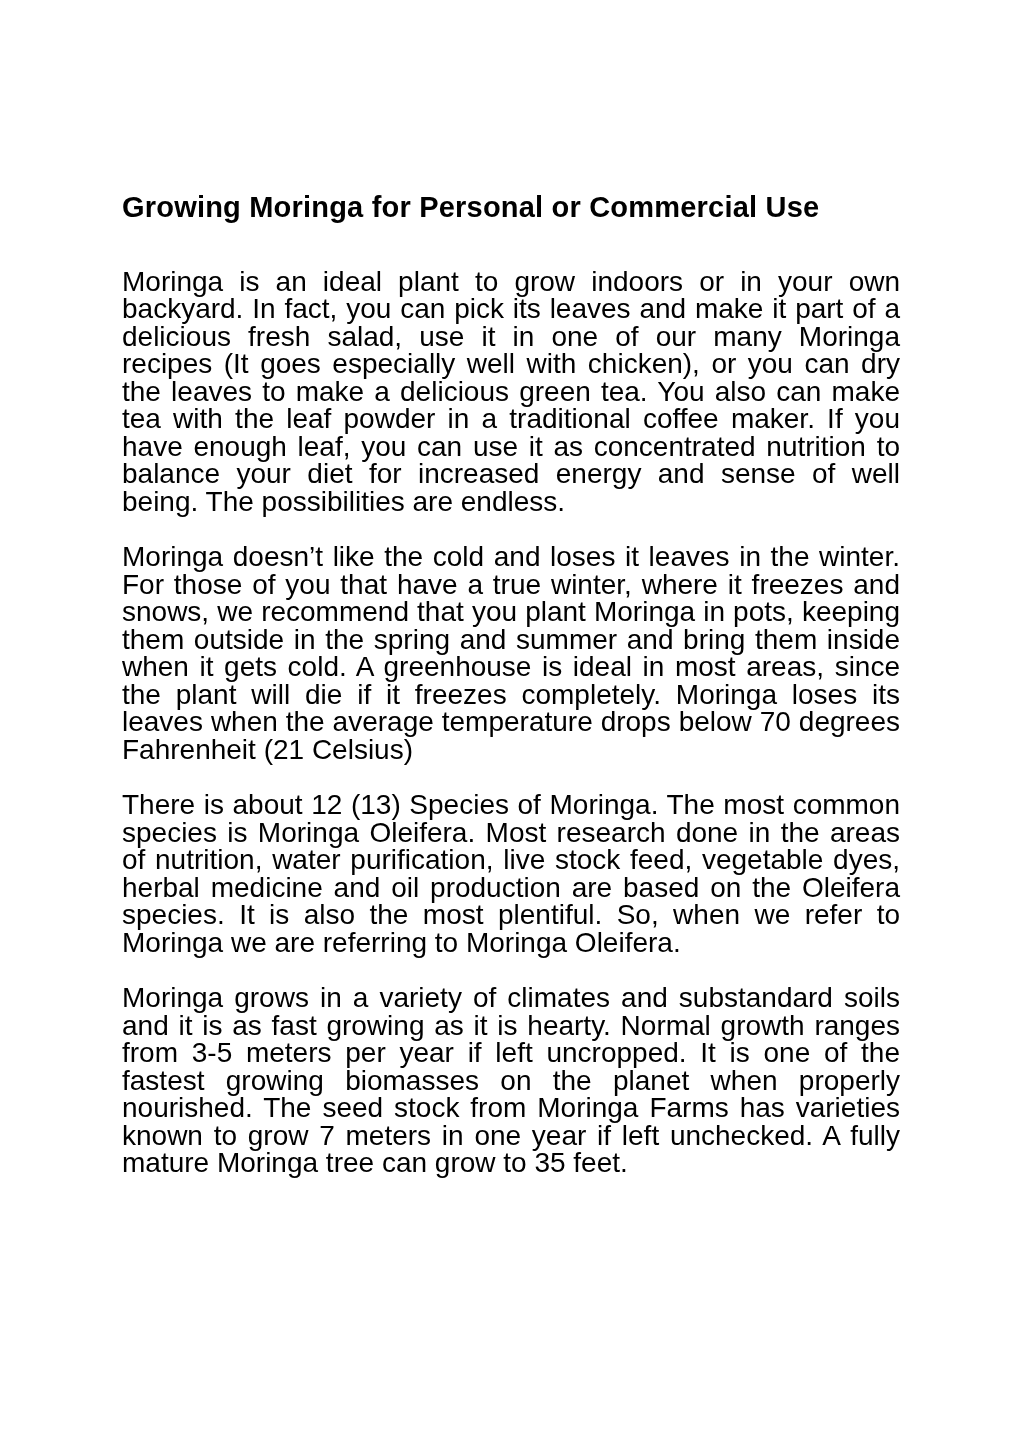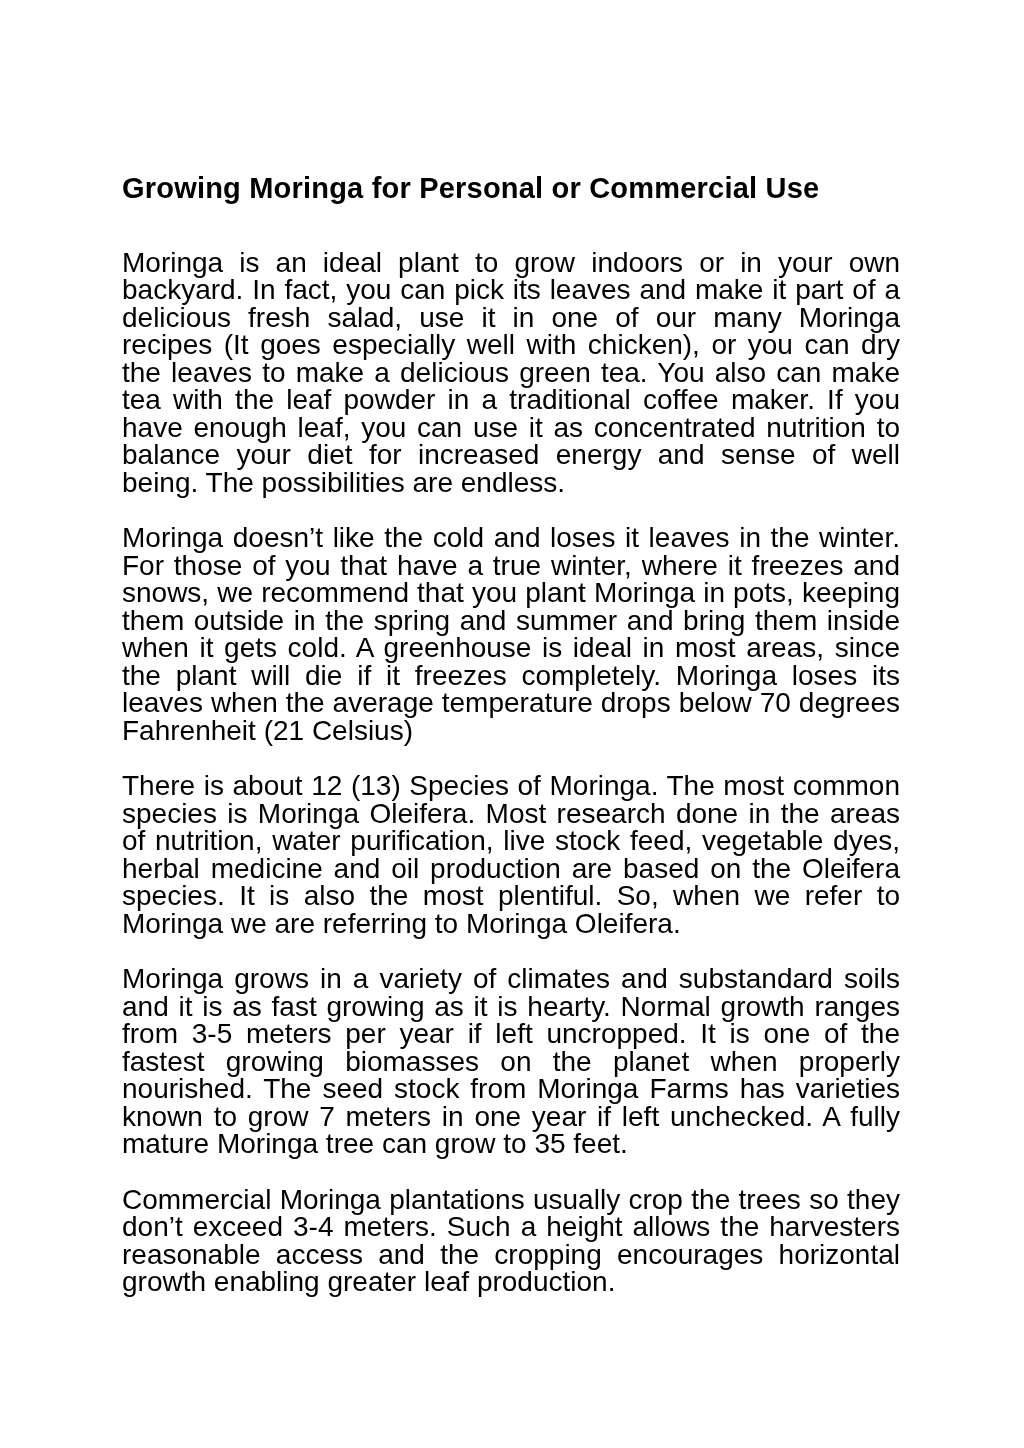--- a/index.html
+++ b/index.html
@@ -12,21 +12,21 @@
     height: 1448px;
     background: #ffffff;
     color: #000000;
     font-family: "Liberation Sans", sans-serif;
     position: relative;
     overflow: hidden;
   }
   .page {
     position: absolute;
     left: 122px;
-    top: 173px;
+    top: 192px;
     width: 778px;
   }
   .doc-title {
     font-size: 29px;
     font-weight: bold;
     line-height: 1.1;
     letter-spacing: 0.2px;
     margin: 0 0 44px 0;
   }
   .doc-paragraph {
@@ -43,14 +43,13 @@
   <h1 class="doc-title">Growing Moringa for Personal or Commercial Use</h1>
 
   <p class="doc-paragraph">Moringa is an ideal plant to grow indoors or in your own backyard.  In fact, you can pick its leaves and make it part of a delicious fresh salad, use it in one of our many Moringa recipes (It goes especially well with chicken), or you can dry the leaves to make a delicious green tea. You also can make tea with the leaf powder in a traditional coffee maker.  If you have enough leaf, you can use it as concentrated nutrition to balance your diet for increased energy and sense of well being. The possibilities are endless.</p>
 
   <p class="doc-paragraph">Moringa doesn’t like the cold and loses it leaves in the winter. For those of you that have a true winter, where it freezes and snows, we recommend that you plant Moringa in pots, keeping them outside in the spring and summer and bring them inside when it gets cold. A greenhouse is ideal in most areas, since the plant will die if it freezes completely. Moringa loses its leaves when the average temperature drops below 70 degrees Fahrenheit (21 Celsius)</p>
 
   <p class="doc-paragraph">There is about 12 (13) Species of Moringa. The most common species is Moringa Oleifera. Most research done in the areas of nutrition, water purification, live stock feed, vegetable dyes, herbal medicine and oil production are based on the Oleifera species. It is also the most plentiful. So, when we refer to Moringa we are referring to Moringa Oleifera.</p>
 
   <p class="doc-paragraph">Moringa grows in a variety of climates and substandard soils and it is as fast growing as it is hearty. Normal growth ranges from 3-5 meters per year if left uncropped. It is one of the fastest growing biomasses on the planet when properly nourished.  The seed stock from Moringa Farms has varieties known to grow 7 meters in one year if left unchecked. A fully mature Moringa tree can grow to 35 feet.</p>
 
-  <p class="doc-paragraph">Commercial Moringa plantations usually crop the trees so they don’t exceed 3-4 meters. Such a height allows the harvesters reasonable access and the cropping encourages horizontal growth enabling greater leaf production.</p>
 </div>
 
 </body></html>

